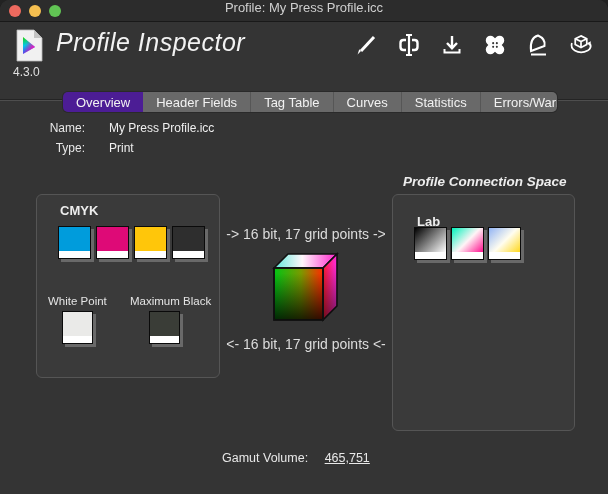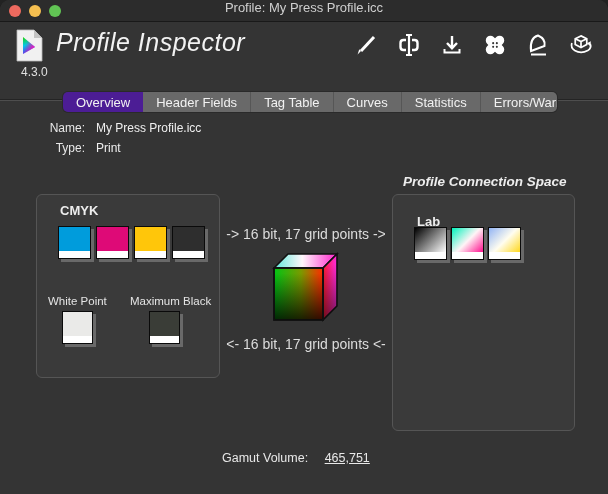--- a/index.html
+++ b/index.html
@@ -7,42 +7,42 @@
   .window{position:relative;width:608px;height:494px;background:#343434;overflow:hidden;
           border-radius:10px 10px 0 0;color:#E6E6E6;}
   
   .titlebar{position:absolute;top:0;left:0;width:608px;height:22px;background:#2C2C2C;
             border-bottom:1px solid #191919;display:flex;align-items:flex-start;}
   .lights{position:absolute;left:9px;top:5px;display:flex;gap:8px;}
   .light{width:12px;height:12px;border-radius:50%;}
   .win-title{width:100%;text-align:center;font-size:13px;color:#CFCFCF;}
   
   .applogo{position:absolute;left:16px;top:29px;}
-  .version{position:absolute;left:13px;top:65px;font-size:12px;color:#E0E0E0;margin-left:8px;}
+  .version{position:absolute;left:13px;top:65px;font-size:12px;color:#E0E0E0;}
   .apptitle{position:absolute;left:56px;top:28px;font-size:25px;font-style:italic;
             font-weight:300;color:#F2F2F2;letter-spacing:.5px;}
   .toolbar{position:absolute;right:14px;top:31px;display:flex;gap:17px;}
   .tbtn{width:26px;height:28px;background:none;border:none;padding:0;display:flex;
         align-items:center;justify-content:center;cursor:pointer;}
   .tbtn svg{display:block;}
   
   .groove{position:absolute;left:0;top:99px;width:608px;}
   .groove .d{height:1px;background:#242424;}
   .groove .l{height:1px;background:#4E4E4E;}
   .tabbar{position:absolute;left:63px;top:92px;width:494px;height:20px;display:flex;
           border-radius:5px;overflow:hidden;box-shadow:0 0 0 1px #2A2A2A;z-index:2;}
   .seg{flex:0 0 auto;display:flex;align-items:center;justify-content:center;
        padding:0 13px;font-size:13px;color:#F2F2F2;background:#696969;cursor:pointer;
        border-right:1px solid #565656;white-space:nowrap;flex-grow:1;}
   .seg:last-child{border-right:none;}
   .seg.selected{border-right:none;}
   
   .inforow{position:absolute;left:0;font-size:12px;display:flex;}
   .inflabel{width:85px;text-align:right;color:#E8E8E8;}
-  .infvalue{margin-left:11px;color:#EFEFEF;}
+  .infvalue{margin-left:24px;color:#EFEFEF;}
   
   .grouptitle{position:absolute;font-size:13.5px;font-style:italic;font-weight:bold;color:#EDEDED;}
   .groupbox{position:absolute;background:#3A3A3A;border:1px solid #555;border-radius:6px;}
   .spacelabel{position:absolute;font-size:13px;font-weight:600;color:#EDEDED;}
   .chiprow{position:absolute;display:flex;gap:5px;}
   .chip{width:33px;height:33px;background:#FFF;border:1px solid #0A0A0A;
         box-shadow:3px 3px 0 rgba(195,195,195,.35);}
   .chipcolor{width:100%;height:24px;}
   .minilabel{position:absolute;font-size:11.5px;color:#E4E4E4;white-space:nowrap;}
   

